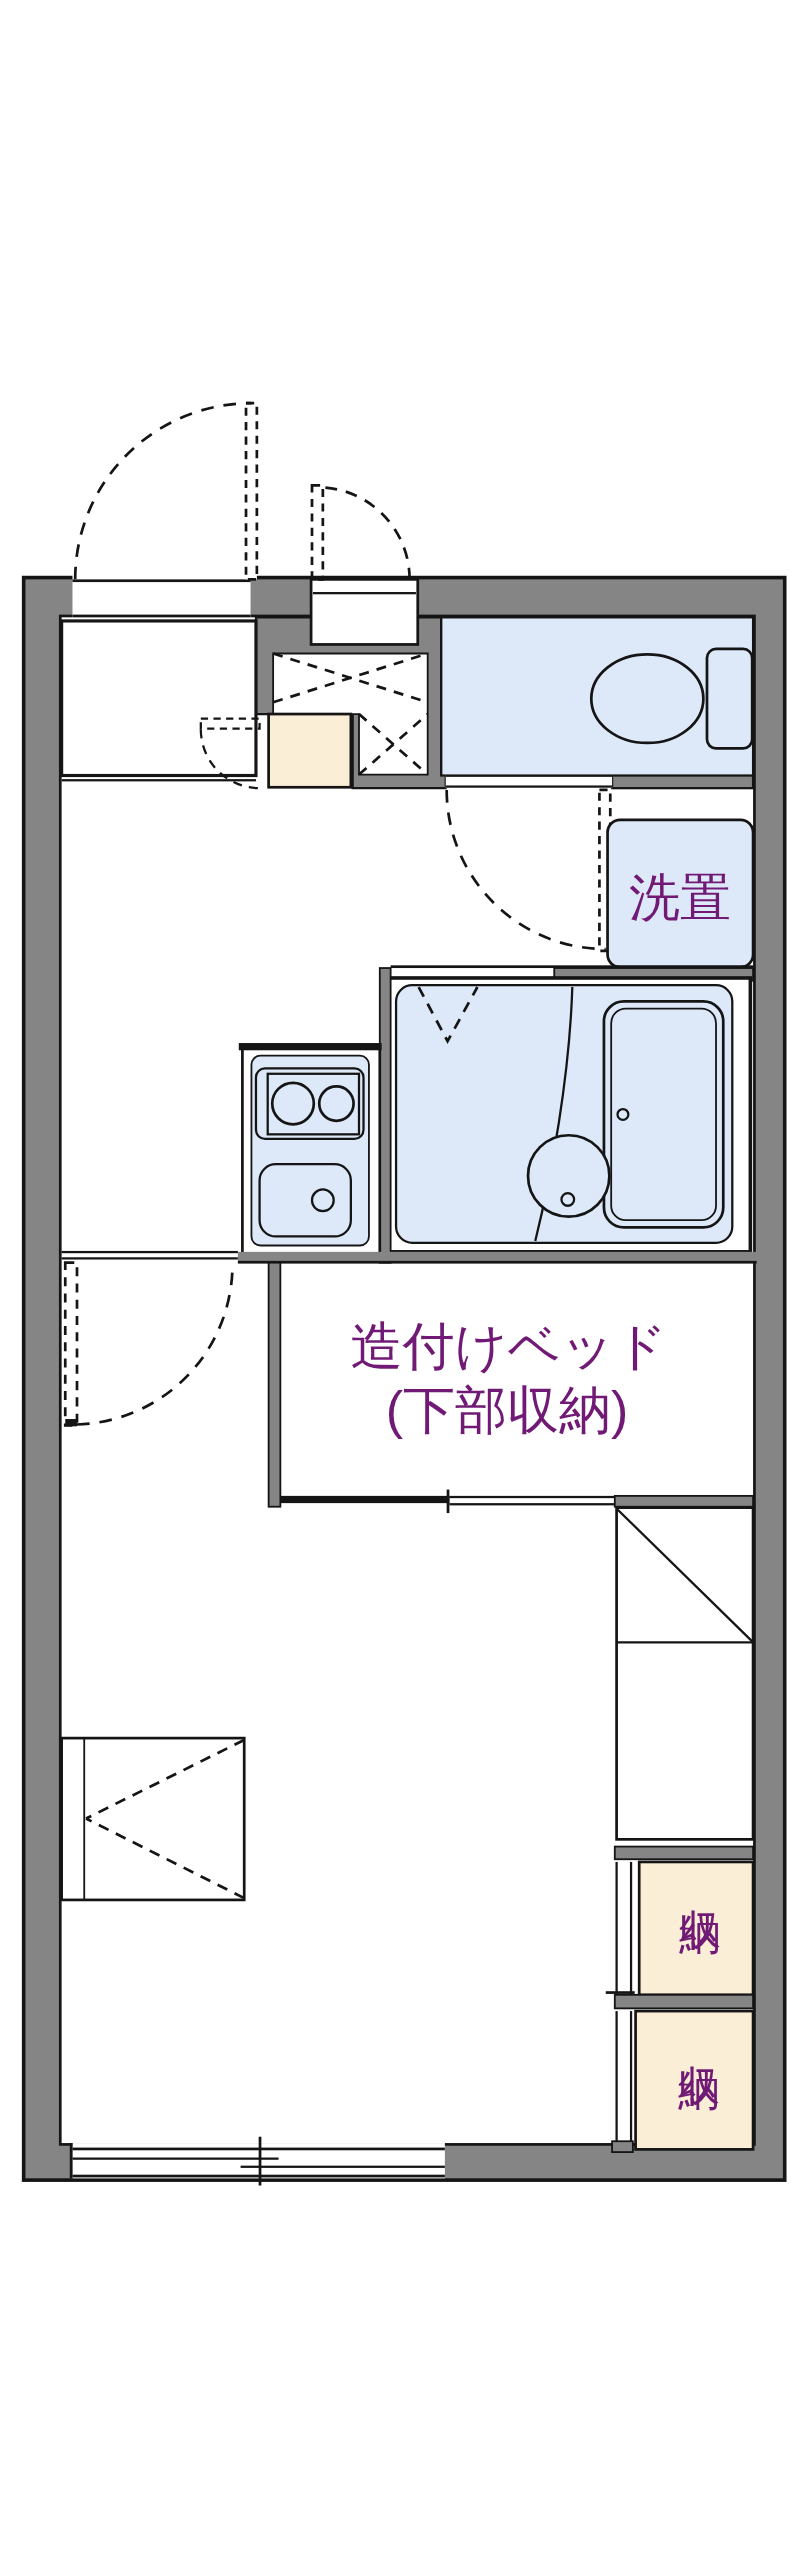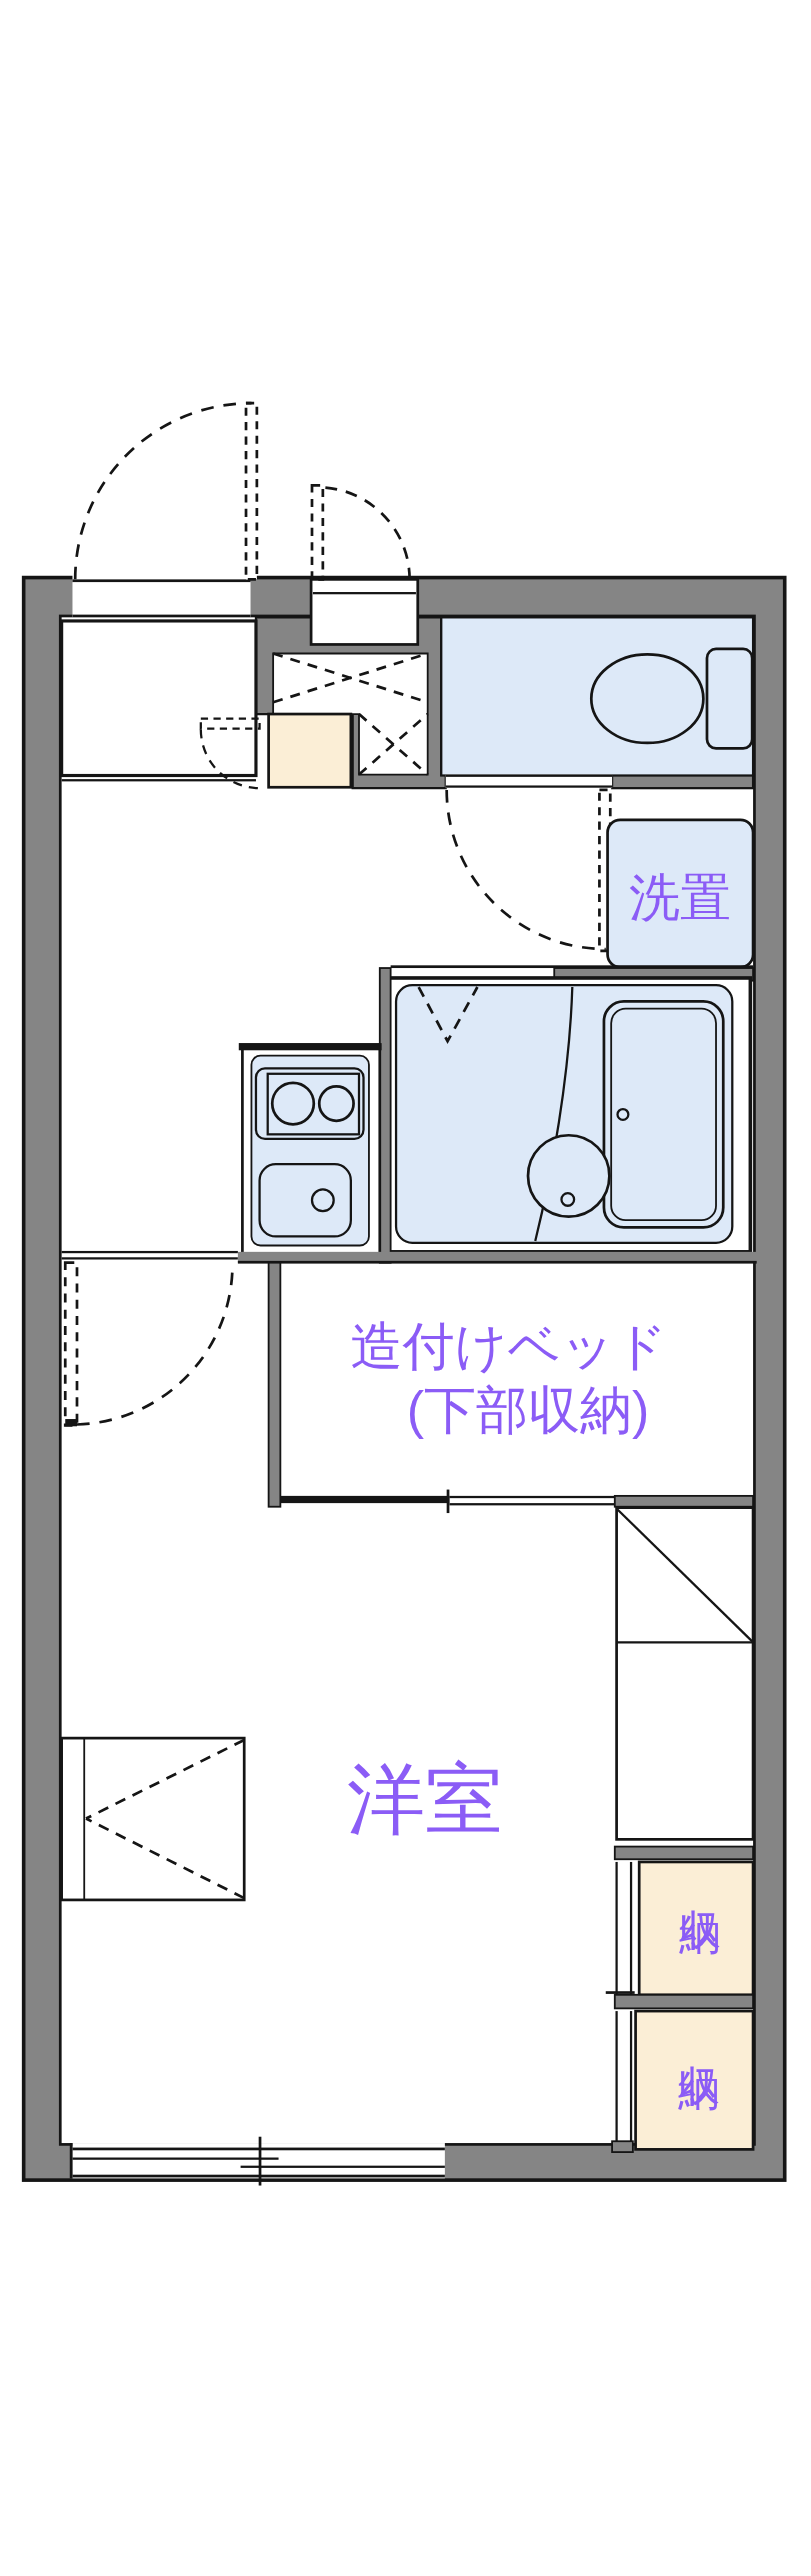--- a/index.html
+++ b/index.html
@@ -1,19 +1,19 @@
 <!DOCTYPE html>
 <html style="font-size:14.5px"><head>
 <meta charset="utf-8">
 <style>
   html,body{margin:0;padding:0;background:#ffffff;}
   #canvas{position:relative;width:812px;height:2576px;background:#ffffff;overflow:hidden;
           font-family:"Liberation Sans","DejaVu Sans",sans-serif;color:#141414;}
   #plan-svg{position:absolute;left:0;top:0;}
-  .lbl{position:absolute;color:#8b5cf6;white-space:nowrap;}
+  .lbl{position:absolute;color:#701a75;white-space:nowrap;}
   .lbl.center{transform:translateX(-50%);}
   .vert{writing-mode:vertical-rl;text-orientation:upright;letter-spacing:5.4px;}
 </style>
 </head>
 <body>
 
 <div id="canvas">
 
 <svg id="plan-svg" width="812" height="2576" viewBox="0 0 898 2850">
 
@@ -162,21 +162,20 @@
     <rect x="80" y="2387" width="228" height="2.5" fill="#151515"></rect>
     <rect x="266" y="2396" width="226" height="2.5" fill="#151515"></rect>
     <rect x="286" y="2364" width="3" height="54" fill="#151515"></rect>
     <rect x="77" y="2371" width="3" height="39" fill="#151515"></rect>
   </g>
 </svg>
 
   <div class="lbl center" style="left:680px;top:864px;font-size:51px;">洗置</div>
 
   <div class="lbl center" style="left:509px;top:1312px;font-size:52px;">造付けベッド</div>
-  <div class="lbl center" style="left:507px;top:1376px;font-size:52px;margin-left:21px;">(下部収納)</div>
+  <div class="lbl center" style="left:507px;top:1376px;font-size:52px;">(下部収納)</div>
 
-  <div class="lbl center" style="left:425px;top:1748px;font-size:78px;">洋室</div>
 
   <div class="lbl vert" style="left:672px;top:1876px;font-size:42px;">収納</div>
   <div class="lbl vert" style="left:671px;top:2032px;font-size:42px;">収納</div>
 
 </div>
 
 
 </body></html>

